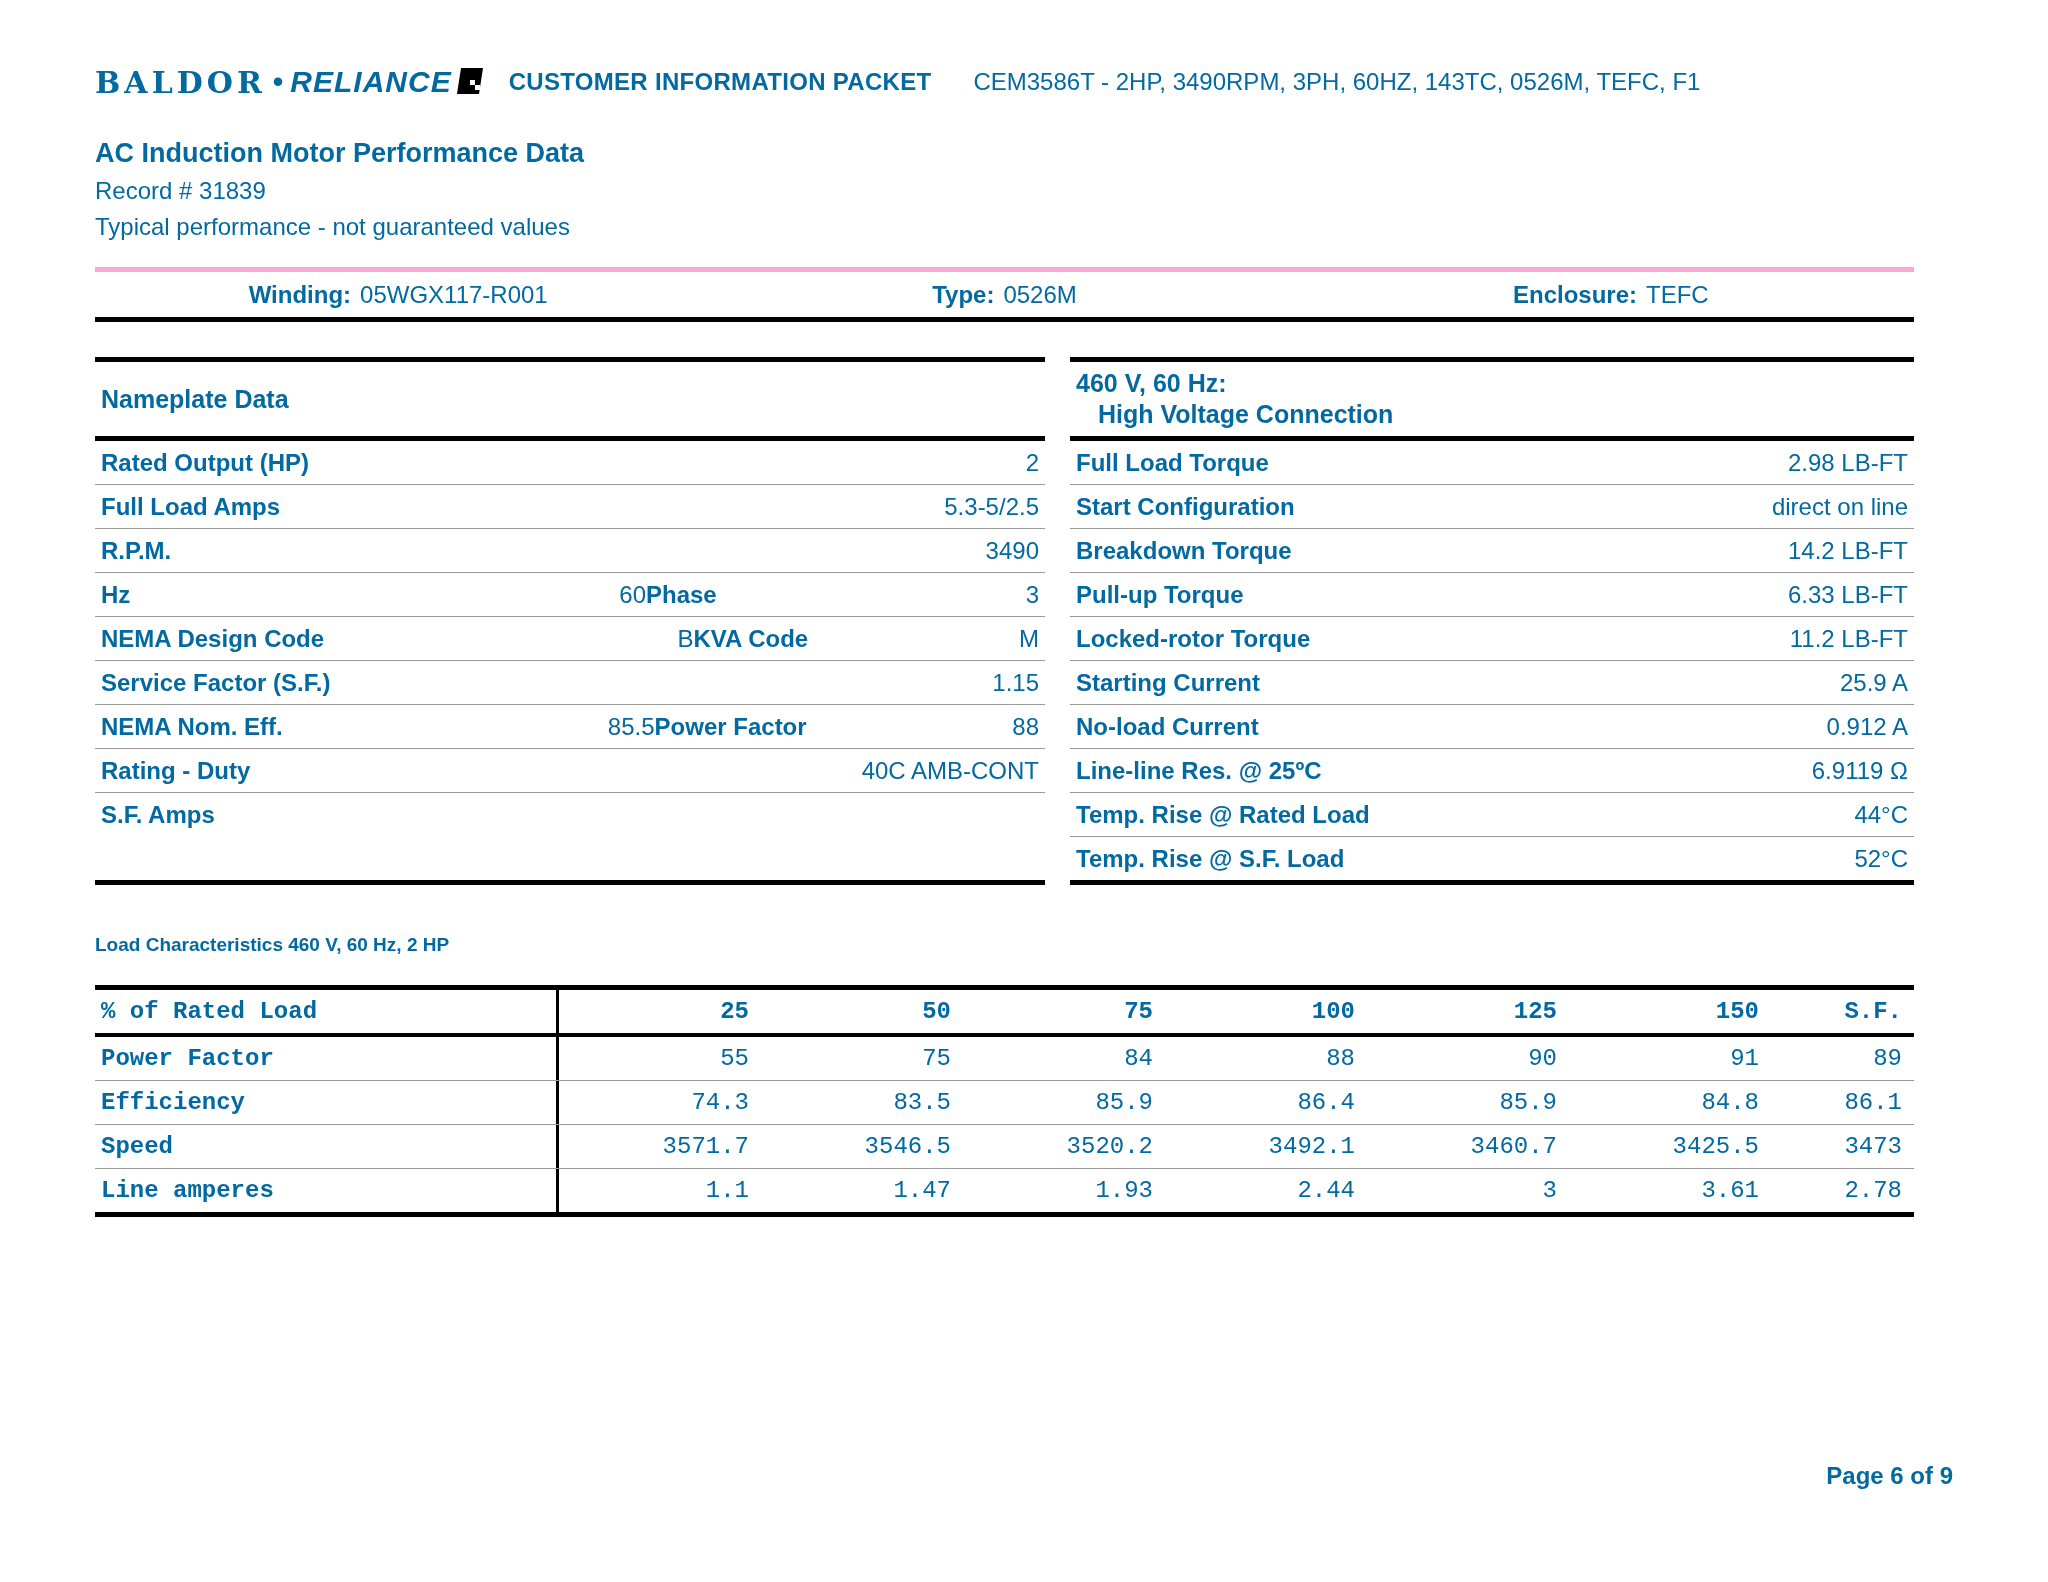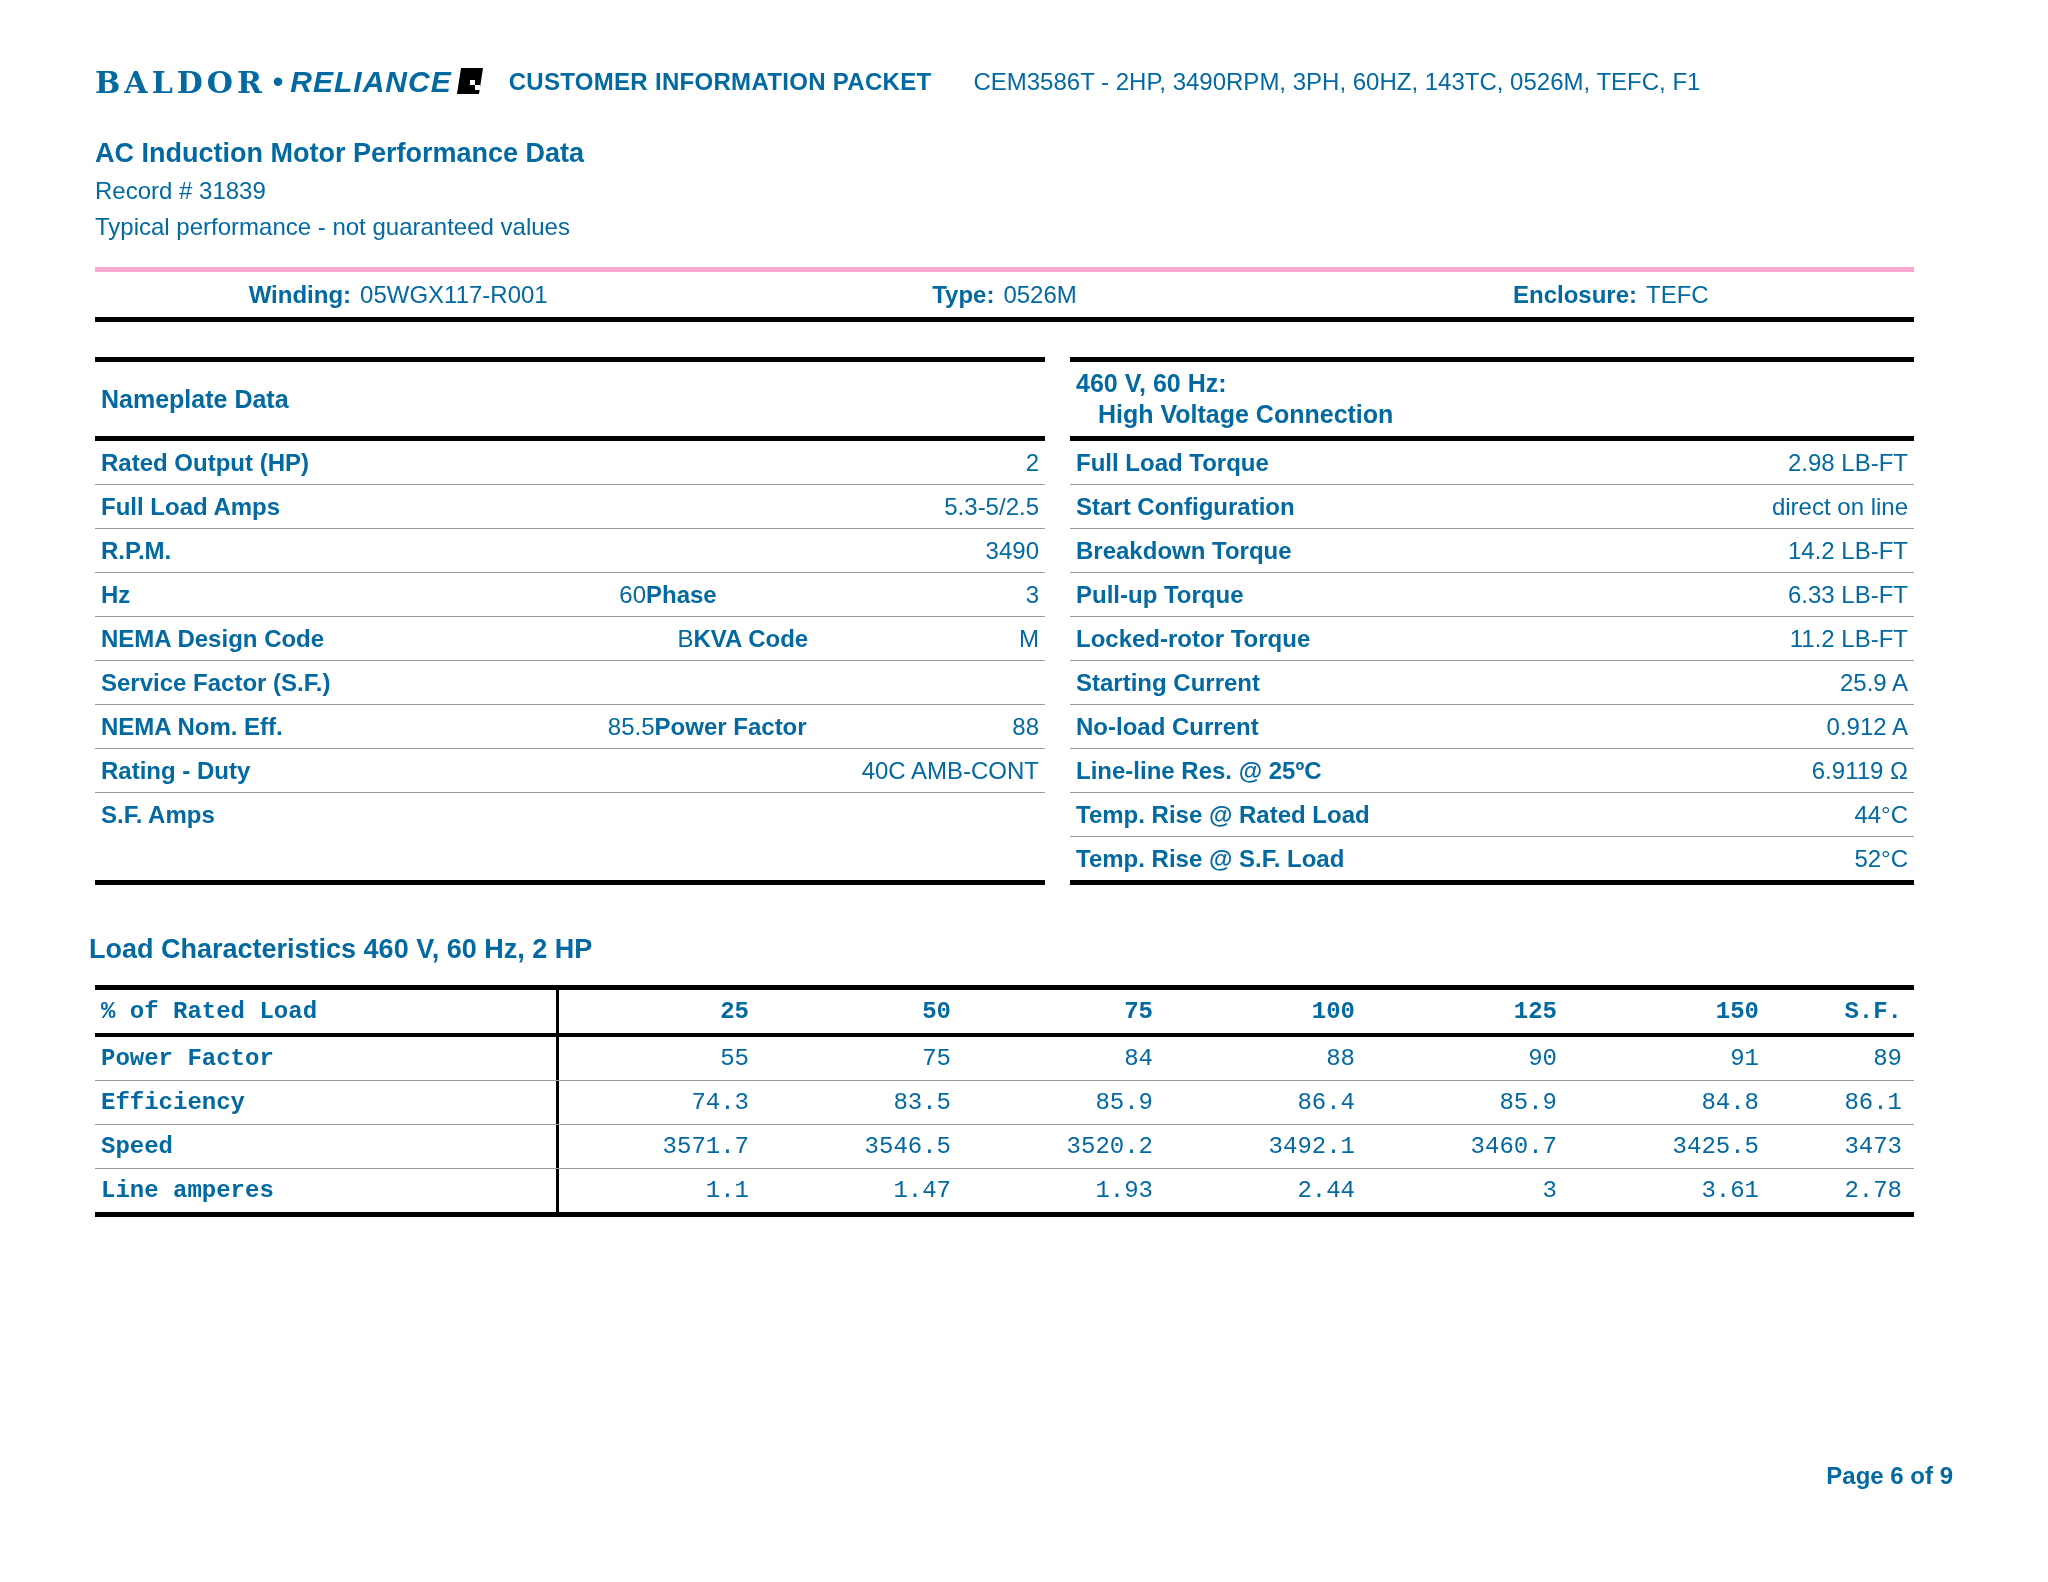--- a/index.html
+++ b/index.html
@@ -50,21 +50,21 @@
   .trow{
     display:flex;align-items:center;padding:0 6px;height:43px;
     border-bottom:1px solid #9b9b9b;font-size:24px;white-space:nowrap;
   }
   .ptable .trow:last-child{border-bottom:none;}
   .flabel{font-weight:bold;}
   .fvalue{flex:1;text-align:right;}
   .fvalue.mid{flex:1.6;}
   .flabel.second{margin-left:0;}
   
-  .load-heading{position:absolute;top:934px;left:89px;font-weight:bold;font-size:27px;}
+  .load-heading{position:absolute;top:934px;left:95px;font-weight:bold;font-size:19px;}
   .load-table{
     position:absolute;top:985px;left:95px;width:1819px;
     border-top:5px solid #000;border-bottom:5px solid #000;font-size:24px;
   }
   .lt-row{display:flex;align-items:center;border-bottom:1px solid #9b9b9b;font-family:Liberation Mono, monospace;}
   .lt-row.header{border-bottom:4px solid #000;}
   .lt-row:last-child{border-bottom:none;}
   .lt-label{
     flex:0 0 455px;border-right:3px solid #000;
     display:flex;align-items:center;padding-left:6px;font-weight:bold;height:43px;
@@ -145,20 +145,21 @@
         <span class="fvalue">3</span>
       </div>
       <div class="trow">
         <span class="flabel">NEMA Design Code</span>
         <span class="fvalue mid">B</span>
         <span class="flabel second">KVA Code</span>
         <span class="fvalue">M</span>
       </div>
       <div class="trow">
         <span class="flabel">Service Factor (S.F.)</span>
+        <span class="fvalue">1.15</span>
       </div>
       <div class="trow">
         <span class="flabel">NEMA Nom. Eff.</span>
         <span class="fvalue mid">85.5</span>
         <span class="flabel second">Power Factor</span>
         <span class="fvalue">88</span>
       </div>
       <div class="trow">
         <span class="flabel">Rating - Duty</span>
         <span class="fvalue">40C AMB-CONT</span>

